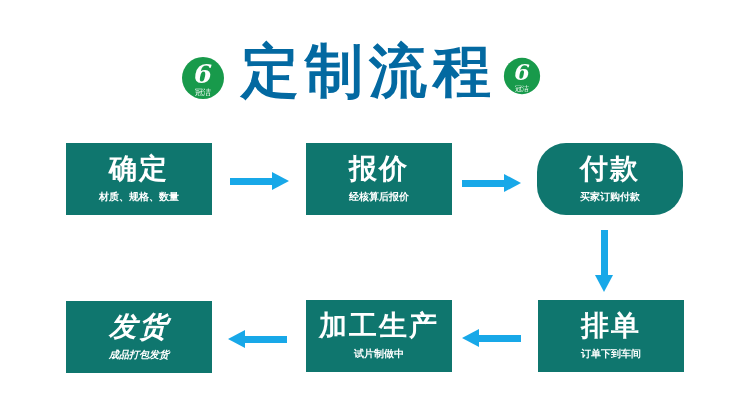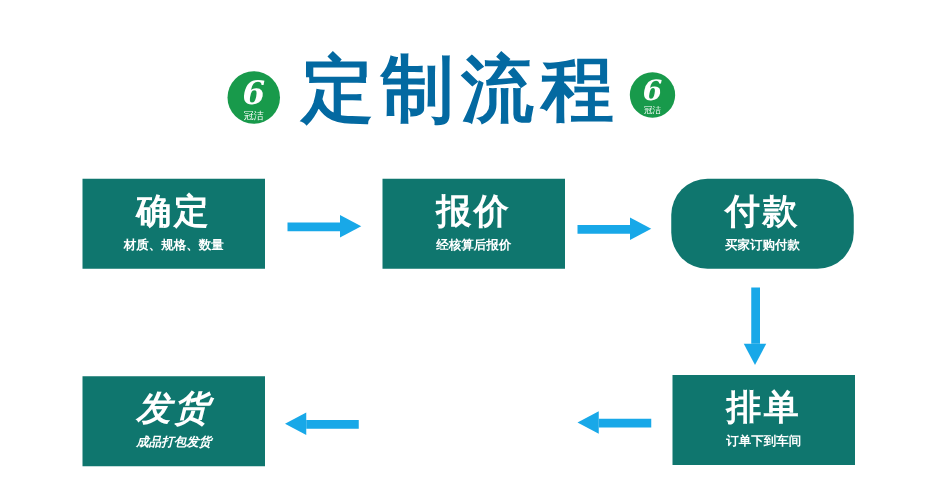--- a/index.html
+++ b/index.html
@@ -86,20 +86,24 @@
   <div class="step-box" id="step-3">
     <div class="step-title">付款</div>
     <div class="step-sub">买家订购付款</div>
   </div>
 
   <div class="step-box" id="step-4">
     <div class="step-title">排单</div>
     <div class="step-sub">订单下到车间</div>
   </div>
 
+  <div class="step-box" id="step-5">
+    <div class="step-title">加工生产</div>
+    <div class="step-sub">试片制做中</div>
+  </div>
 
   <div class="step-box" id="step-6">
     <div class="step-title">发货</div>
     <div class="step-sub">成品打包发货</div>
   </div>
 
   <div class="arrow arrow-h" id="arrow-1">
     <span class="shaft"></span>
     <span class="head head-right"></span>
   </div>

